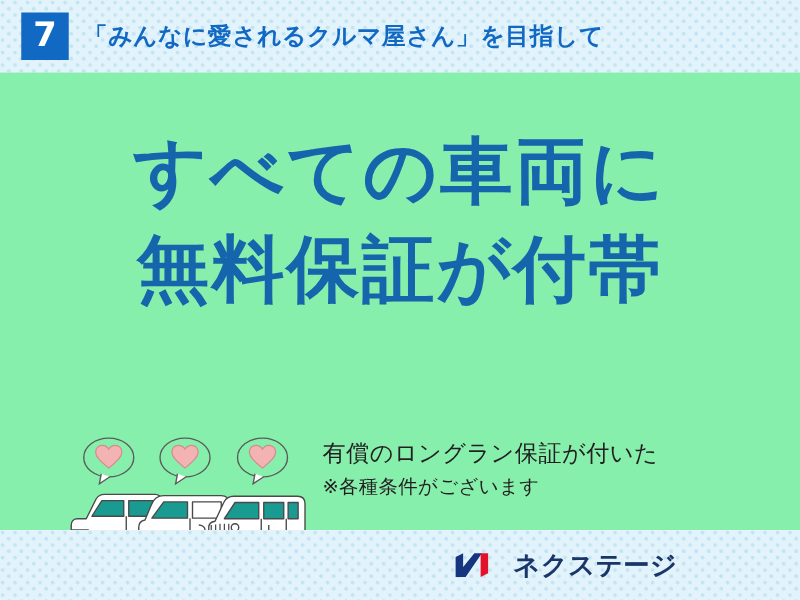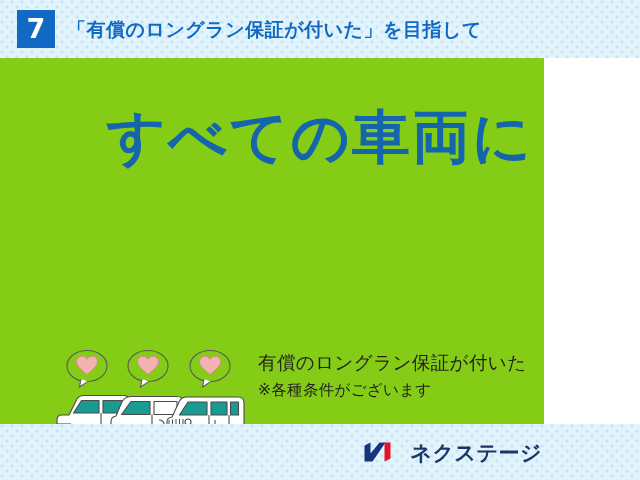--- a/index.html
+++ b/index.html
@@ -62,23 +62,23 @@
     font-weight: bold;
     letter-spacing: .5px;
     white-space: nowrap;
     line-height: 1;
   }
 
   
   #main {
     position: absolute;
     left: 0; top: 58px;
-    width: 544px;
+    width: 640px;
     height: 366px;
-    background: #84cc16;
+    background: #86efac;
   }
 
   #headline {
     position: absolute;
     left: 0;
     top: 40px;
     width: 640px;
     text-align: center;
     color: #1565ac;
     font-weight: bold;
@@ -158,27 +158,28 @@
     white-space: nowrap;
   }
 </style>
 </head>
 <body>
 
 <div id="page">
 
   <div id="header" class="dotband">
     <div id="header-badge">7</div>
-    <div id="header-title">「有償のロングラン保証が付いた」を目指して</div>
+    <div id="header-title">「みんなに愛されるクルマ屋さん」を目指して</div>
   </div>
 
   <div id="main">
 
     <div id="headline">
       <span class="hl-line">すべての車両に</span>
+      <span class="hl-line">無料保証が付帯</span>
     </div>
 
     <div id="lower">
 
       <div id="cars-group">
         <svg id="cars-svg" width="195" height="105" viewBox="0 0 195 105" xmlns="http://www.w3.org/2000/svg">
 
           <g fill="none" stroke="#5b5b5b" stroke-width="1.1">
 
             <g>

